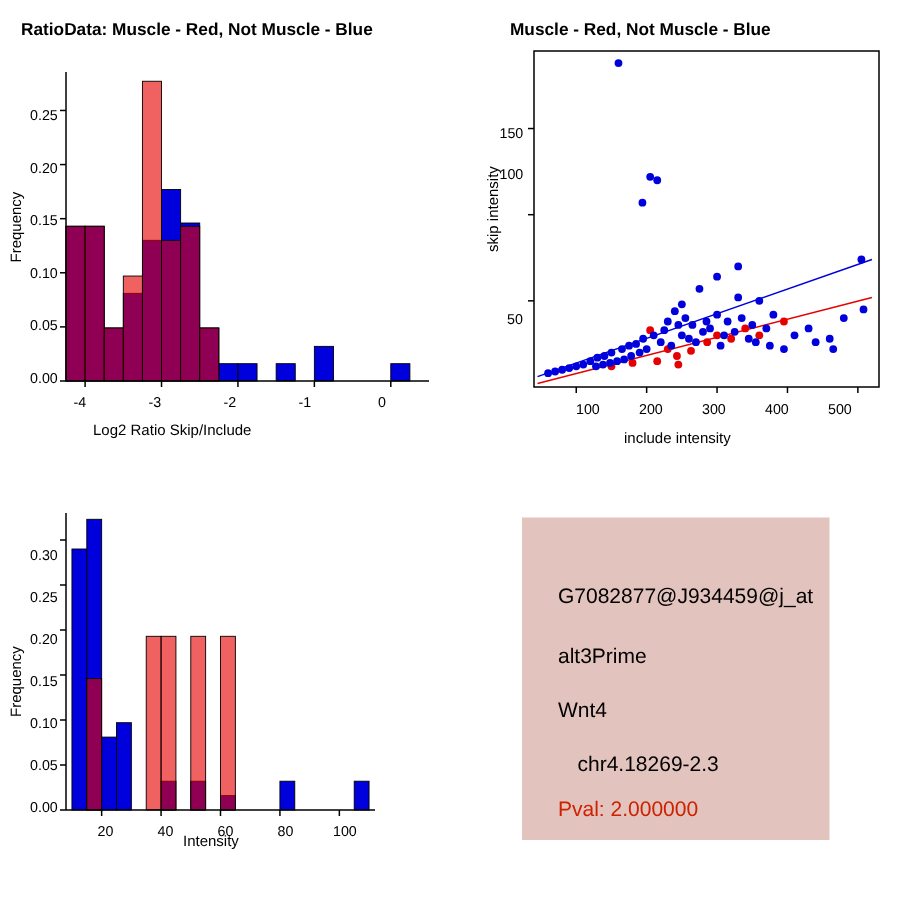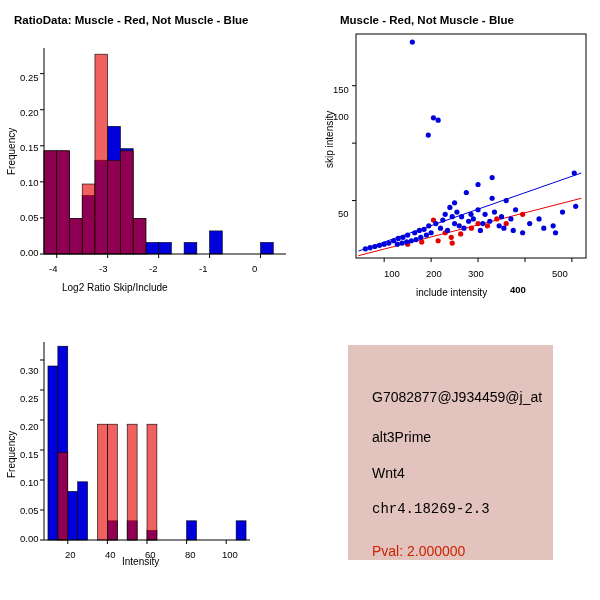--- a/index.html
+++ b/index.html
@@ -83,21 +83,21 @@
     <div class="ylab-rot" style="position:absolute;left:14px;top:168px;">skip intensity</div>
     <div class="axlabel" style="position:absolute;left:106px;top:287px;">include intensity</div>
 
     <div class="tick" style="position:absolute;left:28px;top:208px;">50</div>
     <div class="tick" style="position:absolute;left:23px;top:111px;">100</div>
     <div class="tick" style="position:absolute;left:23px;top:84px;">150</div>
 
     <div class="tick" style="position:absolute;left:74px;top:268px;">100</div>
     <div class="tick" style="position:absolute;left:116px;top:268px;">200</div>
     <div class="tick" style="position:absolute;left:158px;top:268px;">300</div>
-    <div class="tick" style="position:absolute;left:200px;top:284px;font-weight:bold;">400</div>
+    <div class="tick" style="position:absolute;left:200px;top:268px;">400</div>
     <div class="tick" style="position:absolute;left:242px;top:268px;">500</div>
 
     <svg id="svg2" width="290" height="300" style="position:absolute;left:0;top:0;">
         <rect x="46" y="34" width="230" height="224" fill="none" stroke="#000" stroke-width="1"></rect>
         <line x1="48.3469387755102" y1="251.1076923076923" x2="271.3061224489796" y2="172.9948717948718" stroke="#0000dd" stroke-width="1"></line>
         <line x1="48.3469387755102" y1="255.7025641025641" x2="271.3061224489796" y2="198.26666666666665" stroke="#e60000" stroke-width="1"></line>
         <circle cx="123.44897959183673" cy="220.09230769230768" r="2.6" fill="#e60000"></circle>
         <circle cx="135.18367346938777" cy="232.72820512820513" r="2.6" fill="#e60000"></circle>
         <circle cx="141.28571428571428" cy="237.3230769230769" r="2.6" fill="#e60000"></circle>
         <circle cx="150.67346938775512" cy="233.87692307692308" r="2.6" fill="#e60000"></circle>
@@ -238,17 +238,17 @@
         <line x1="147" y1="240" x2="147" y2="244" stroke="#000" stroke-width="1"></line>
         <line x1="186.6153846153846" y1="240" x2="186.6153846153846" y2="244" stroke="#000" stroke-width="1"></line>
         <line x1="226.23076923076923" y1="240" x2="226.23076923076923" y2="244" stroke="#000" stroke-width="1"></line>
       </svg>
   </div>
 
   <div class="infobox" id="infobox" style="left: 348px; top: 345px; width: 205px; height: 215px; background: rgb(227, 195, 189);">
     <div class="infotext" style="left:24px;top:44px;">G7082877@J934459@j_at</div>
     <div class="infotext" style="left:24px;top:84px;">alt3Prime</div>
     <div class="infotext" style="left:24px;top:120px;">Wnt4</div>
-    <div class="infotext" style="left:24px;top:156px;font-family:Liberation Mono, monospace;">chr4.18269-2.3</div>
-    <div class="infotext pval" style="left: 24px; top: 186px; color: rgb(204, 34, 0); margin-top: 12px;">Pval: 2.000000</div>
+    <div class="infotext" style="left:37px;top:156px;">chr4.18269-2.3</div>
+    <div class="infotext pval" style="left: 24px; top: 186px; color: rgb(204, 34, 0);">Pval: 2.000000</div>
   </div>
 
 </div>
 
 </body></html>

